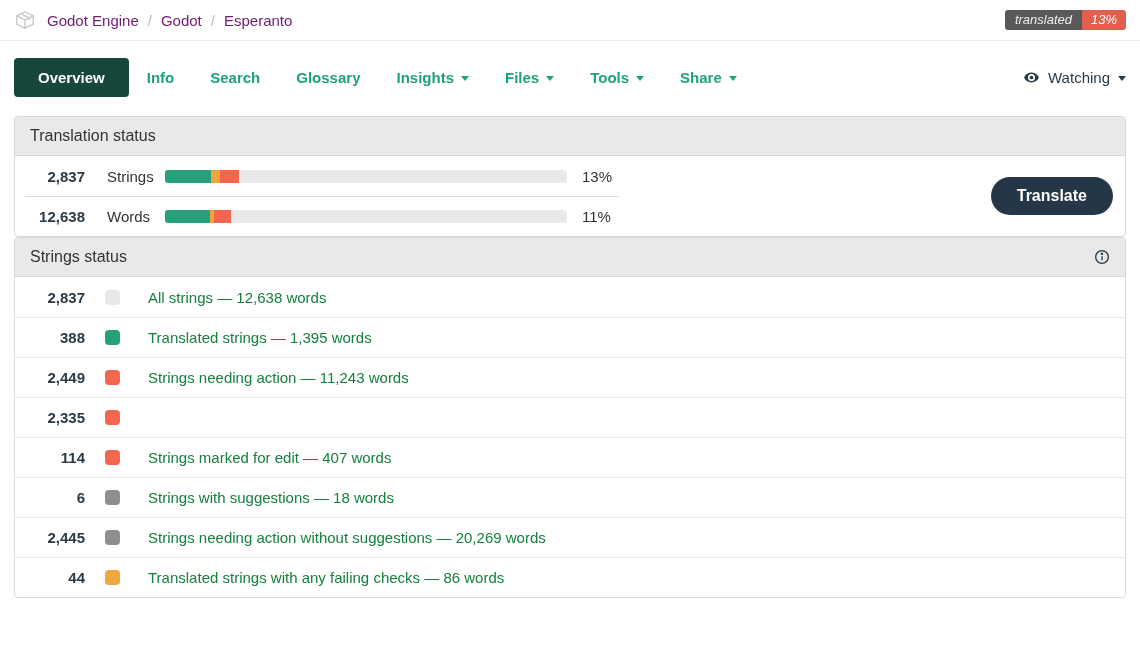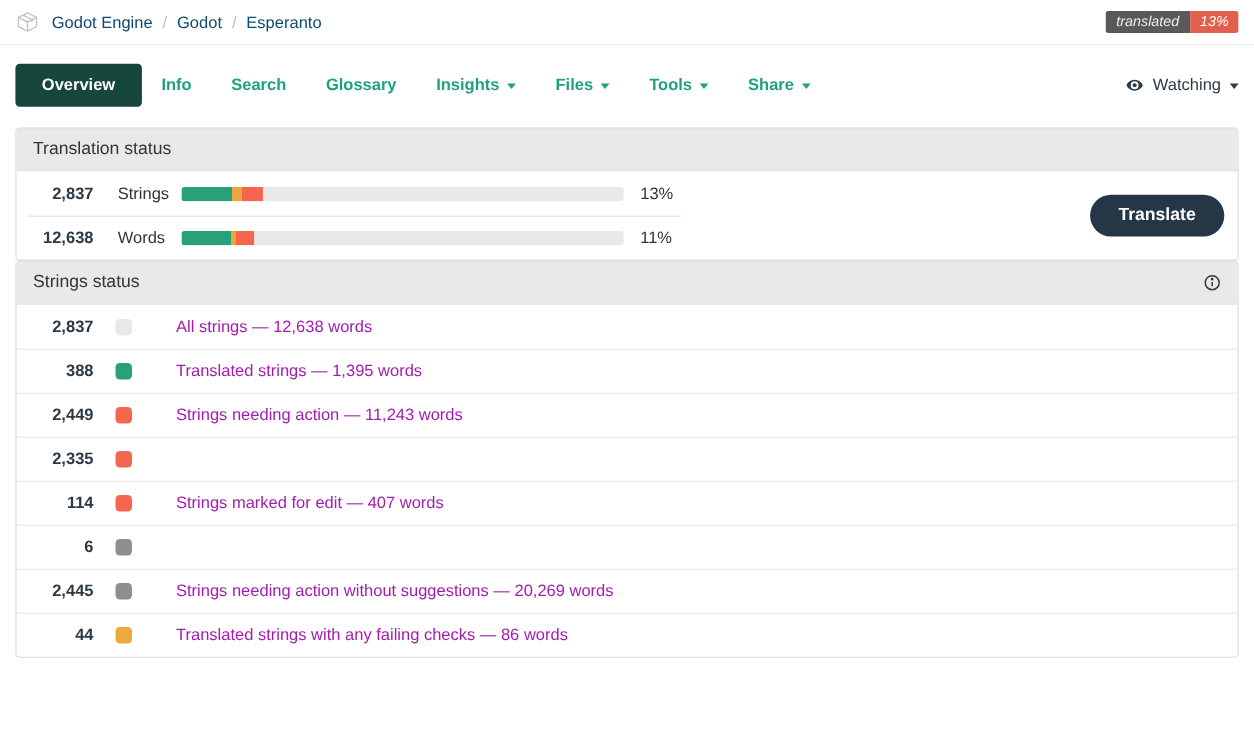--- a/index.html
+++ b/index.html
@@ -5,21 +5,21 @@
   * { box-sizing: border-box; margin: 0; padding: 0; }
   html,body { width:1140px; height:664px; overflow:hidden; background:#fff;
     font-family:"Liberation Sans", sans-serif; color:#333; }
   a { text-decoration:none; }
 
   
   .topbar { height:41px; display:flex; align-items:center; padding:0 14px;
     border-bottom:1px solid #ececec; }
   .logo { width:22px; height:22px; flex:none; }
   .crumbs { display:flex; align-items:center; gap:9px; margin-left:11px; font-size:15px; }
-  .crumb { color:#0c4a6e; }
+  .crumb { color:#701a75; }
   .crumb-sep { color:#bcbcbc; }
   .badge { margin-left:auto; display:flex; font-size:13px; border-radius:3px;
     overflow:hidden; line-height:20px;font-style:italic; }
   .badge-label { background:#595959; color:#ededed; padding:0 10px; }
   .badge-value { background:#e0604d; color:#fff; padding:0 9px; }
 
   
   .nav { display:flex; align-items:center; padding:17px 14px 19px 14px; }
   .tab { display:flex; align-items:center; gap:7px; color:#1fa17d; font-size:15px;
     font-weight:700; padding:11px 18px; border-radius:4px; }
@@ -53,21 +53,21 @@
   .ts-percent { margin-left:15px; font-size:15px; }
   .translate-btn { position:absolute; right:12px; top:50%; transform:translateY(-50%);
     background:#253746; color:#fff; border:none; border-radius:21px; padding:10px 26px;
     font-size:16px; font-weight:700; font-family:inherit; cursor:pointer; }
 
   
   .ss-row { display:flex; align-items:center; height:40px; padding-left:10px; }
   .ss-row + .ss-row { border-top:1px solid #e8e8e8; }
   .ss-count { width:60px; text-align:right; font-weight:700; font-size:15px; color:#2b3a45; }
   .ss-square { width:15px; height:15px; border-radius:4px; margin-left:20px; flex:none; }
-  .ss-link { margin-left:40px; color:#a21caf; font-size:15px; }
+  .ss-link { margin-left:28px; color:#15803d; font-size:15px; }
 </style>
 </head>
 <body>
 
 <div class="topbar">
   <svg class="logo" viewBox="0 0 24 24" fill="none" stroke="#c5c5c5" stroke-width="1.4" stroke-linejoin="round">
     <path d="M12 3 L21 7.5 V16.5 L12 21 L3 16.5 V7.5 Z"></path>
     <path d="M3 7.5 L12 12 L21 7.5 M12 12 V21"></path>
     <path d="M7.5 5.2 L16.5 9.7 L16.5 12.2"></path>
   </svg>
@@ -192,20 +192,21 @@
     <span class="ss-square" style="background: rgb(244, 103, 78);"></span>
   </div>
       <div class="ss-row">
     <span class="ss-count">114</span>
     <span class="ss-square" style="background: rgb(244, 103, 78);"></span>
     <a class="ss-link" href="#">Strings marked for edit — 407 words</a>
   </div>
       <div class="ss-row">
     <span class="ss-count">6</span>
     <span class="ss-square" style="background: rgb(143, 143, 143);"></span>
+    <a class="ss-link" href="#">Strings with suggestions — 18 words</a>
   </div>
       <div class="ss-row">
     <span class="ss-count">2,445</span>
     <span class="ss-square" style="background: rgb(143, 143, 143);"></span>
     <a class="ss-link" href="#">Strings needing action without suggestions — 20,269 words</a>
   </div>
       <div class="ss-row">
     <span class="ss-count">44</span>
     <span class="ss-square" style="background: rgb(238, 168, 62);"></span>
     <a class="ss-link" href="#">Translated strings with any failing checks — 86 words</a>

